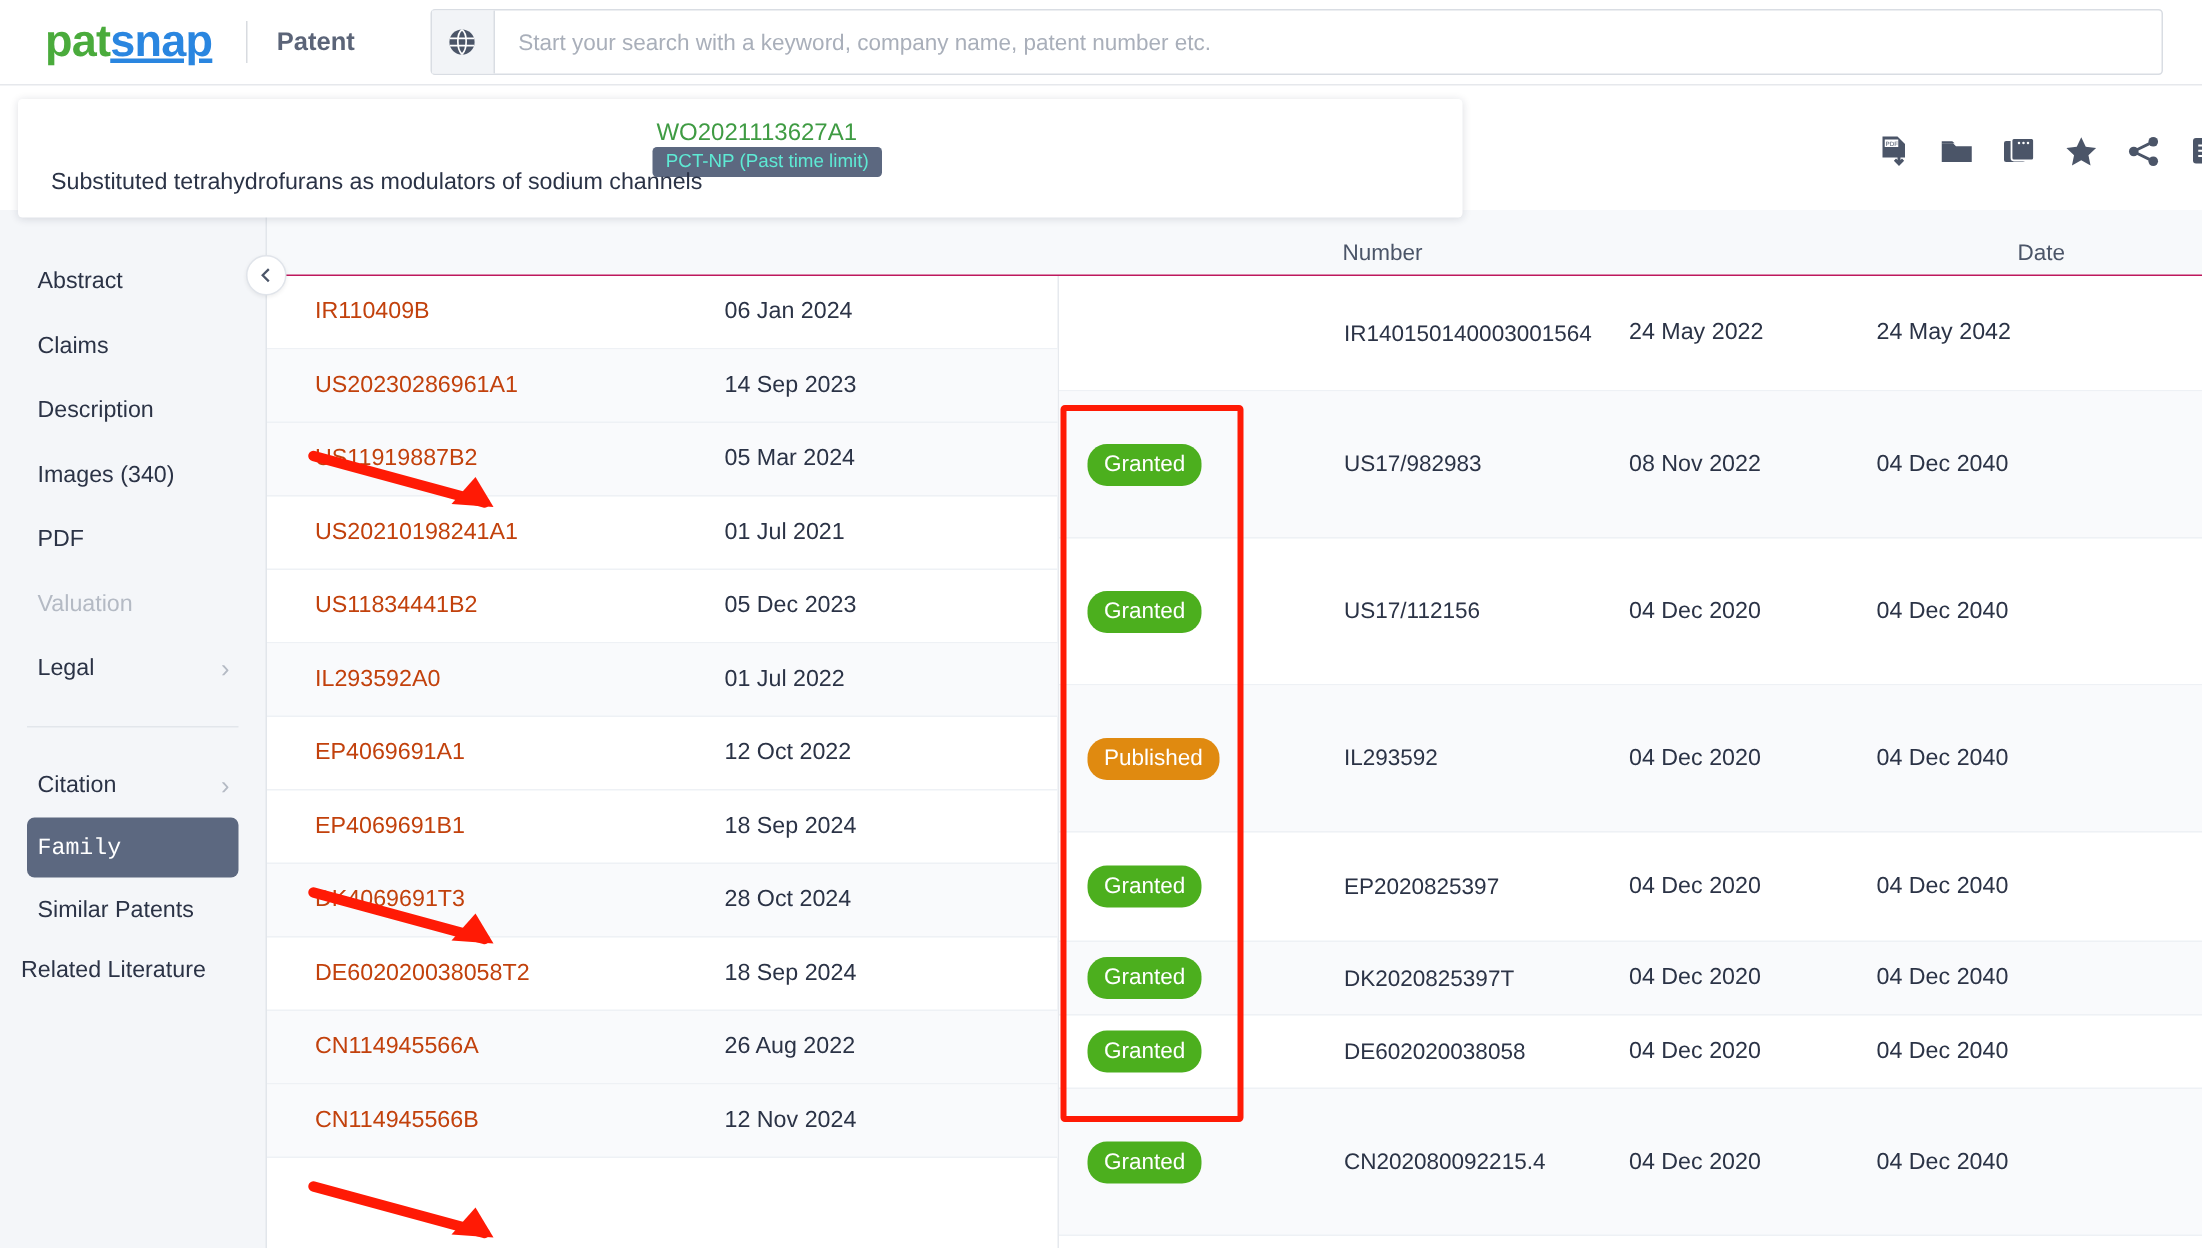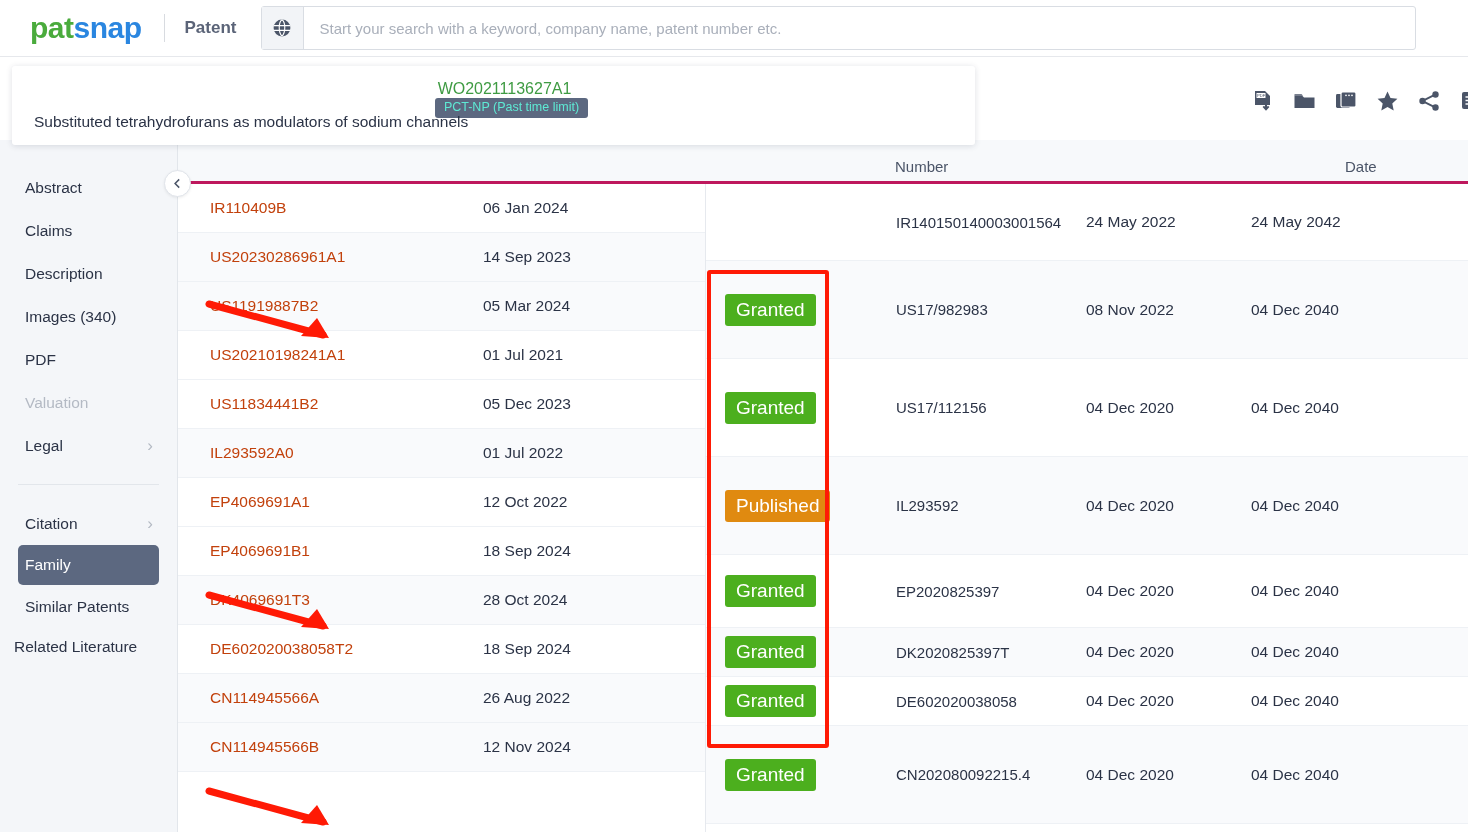--- a/index.html
+++ b/index.html
@@ -12,29 +12,29 @@
   #app { position: relative; width: 1468px; height: 832px; }
 
   
   .topbar {
     position: absolute; left: 0; top: 0; width: 1468px; height: 57px;
     background: #ffffff; border-bottom: 1px solid #e6e8ec;
     display: flex; align-items: center;
   }
   .logo { margin-left: 30px; font-size: 30px; font-weight: 700; letter-spacing: -0.5px; }
   .logo .pat { color: #4aab3c; }
-  .logo .snap { color: #2a86e0; }
+  .logo .snap { color: #2a86e0; text-decoration: underline; }
   .logo-divider {
     width: 1px; height: 28px; background: #d8dbe0; margin: 0 20px 0 22px;
   }
   .module-name {
     font-size: 17px; font-weight: 700; color: #5b6478;
   }
   .searchwrap {
-    display: flex; align-items: center; margin-left: 24px;
+    display: flex; align-items: center; margin-left: 50px;
     height: 44px; width: 1155px;
     border: 1px solid #d9dde3; border-radius: 3px; background: #fff;
   }
   .globe-btn {
     width: 42px; height: 42px; background: #f2f4f7;
     border-right: 1px solid #d9dde3;
     display: flex; align-items: center; justify-content: center;
     flex: 0 0 42px;
   }
   .search-input {
@@ -76,21 +76,21 @@
     padding-top: 26px;
   }
   .side-item {
     height: 43px; display: flex; align-items: center;
     padding-left: 25px; font-size: 15.5px; color: #2b3346;
     position: relative;
   }
   .side-item.disabled { color: #b4bac4; }
   .side-item.active {
     background: #5c6880; color: #ffffff; border-radius: 5px;
-    margin: 0 18px 0 18px; padding-left: 7px; height: 40px;
+    margin: 0 18px 0 18px; padding-left: 7px; height: 40px; font-family: Liberation Mono, monospace;
   }
   .side-item .chev {
     position: absolute; right: 24px; top: 50%; transform: translateY(-50%);
     color: #b4bac4; font-size: 17px;
   }
   .side-sep {
     height: 1px; background: #e2e6eb; margin: 17px 18px 17px 18px;
   }
   .side-item-multiline {
     padding-left: 14px; font-size: 15.5px; color: #2b3346;
@@ -106,21 +106,21 @@
   }
 
   
   .table-area {
     position: absolute; left: 178px; top: 140px;
     width: 1290px; height: 692px; overflow: hidden;
     background: #ffffff;
   }
   .thead {
     position: relative; height: 44px; background: #f7f9fb;
-    border-bottom: 3px solid #be185d;
+    border-bottom: 1px solid #be185d;
   }
   .thead .th {
     position: absolute; bottom: 6px; font-size: 15px; color: #4b5costa;
     color: #4b5568;
   }
 
   
   .tbody { position: relative; height: 648px; }
   .pane-left {
     position: absolute; left: 0; top: 0; width: 528px; height: 648px;
@@ -138,21 +138,21 @@
     width: 305px; padding-left: 32px; font-size: 15.5px; color: #c2410c;
   }
   .lrow .c-date { font-size: 15.5px; color: #2b3346; }
 
   .rrow {
     display: flex; align-items: center;
     border-bottom: 1px solid #eef1f5;
   }
   .rrow.alt { background: #f9fafc; }
   .badge {
-    color: #ffffff; font-size: 19px; border-radius: 3px;
+    color: #ffffff; font-size: 15px; border-radius: 13px;
     padding: 6px 11px 7px; line-height: 1; display: inline-block;
   }
   .c-status { width: 190px; padding-left: 19px; }
   .c-appnum {
     width: 190px; font-size: 15px; color: #2b3346; line-height: 21px;
     padding-right: 14px; word-break: break-all;
   }
   .c-appdate { width: 165px; font-size: 15.5px; color: #2b3346; }
   .c-expdate { width: 165px; font-size: 15.5px; color: #2b3346; }
 

